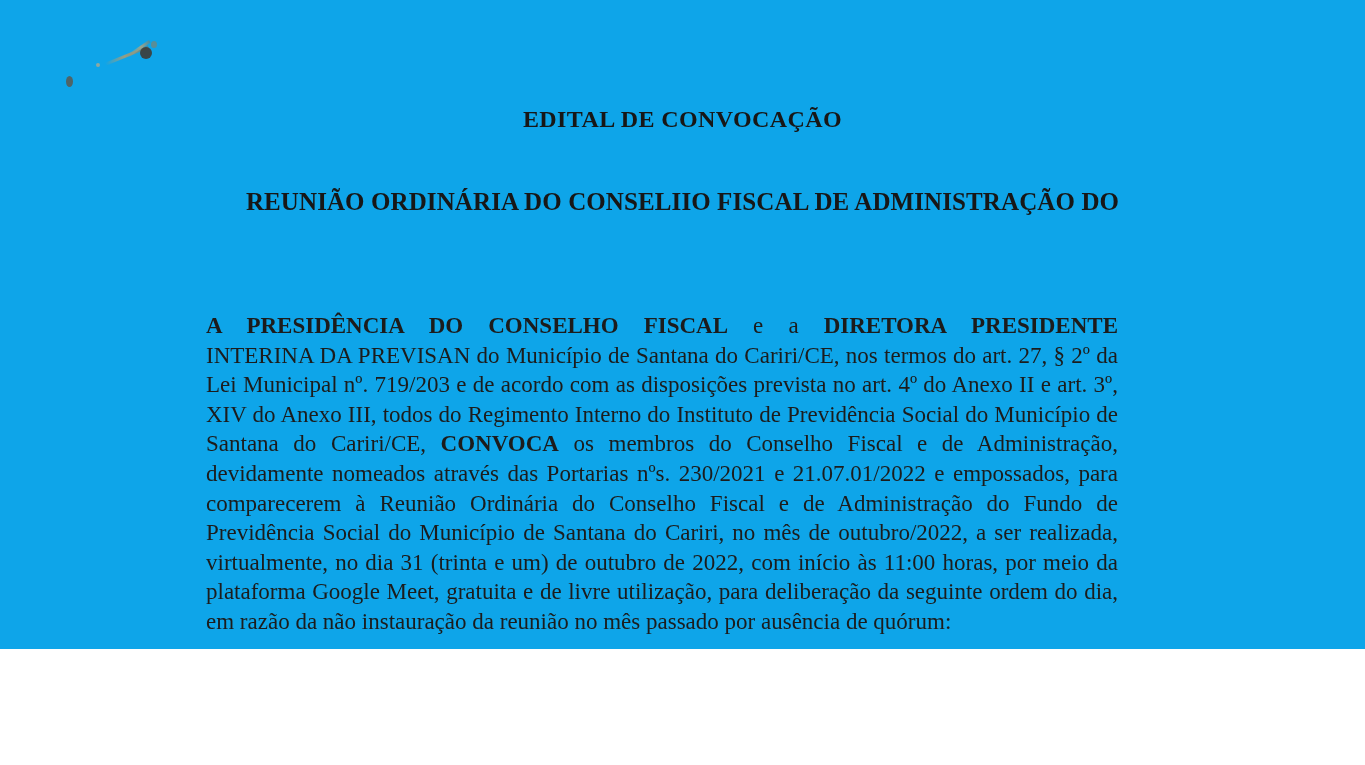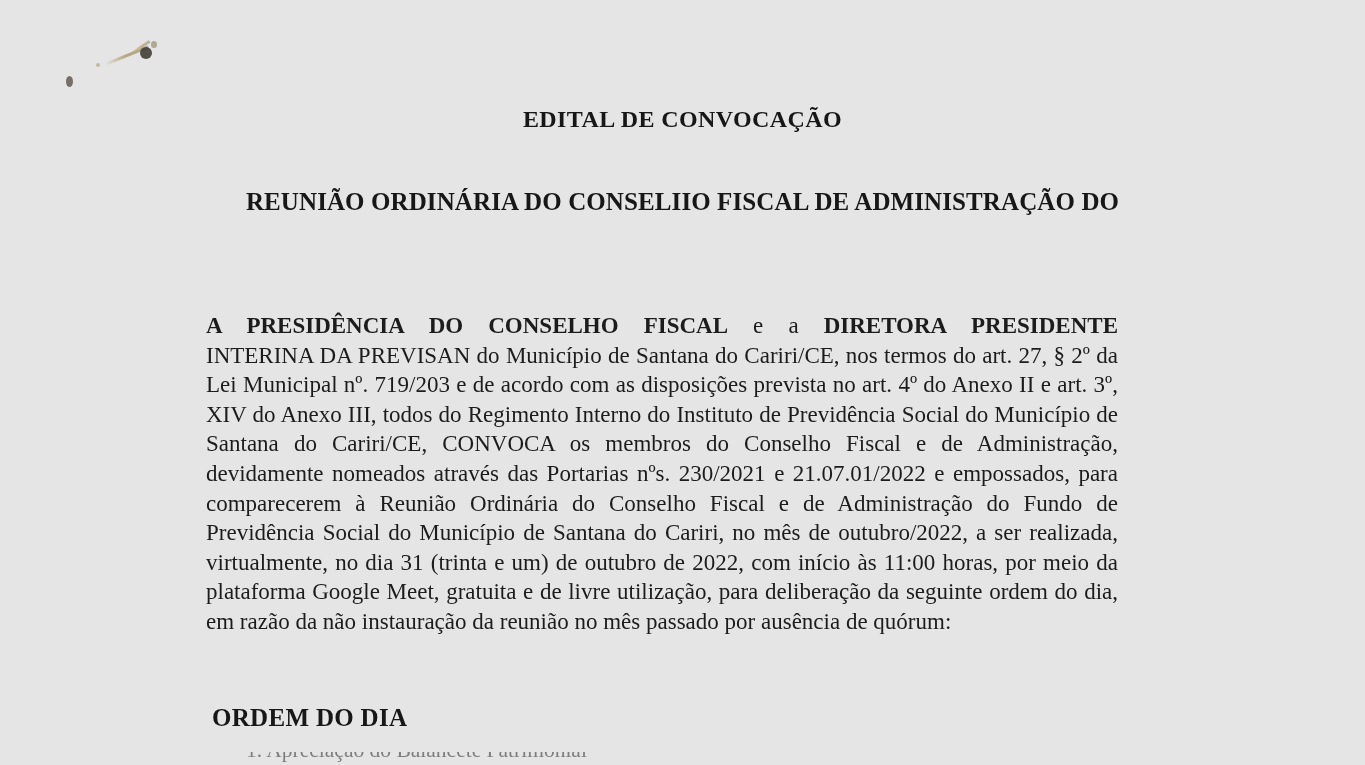--- a/index.html
+++ b/index.html
@@ -10,22 +10,22 @@
   }
 
   body {
     font-family: "Liberation Serif", "DejaVu Serif", serif;
     color: #1a1a1a;
   }
 
   .page {
     position: relative;
     width: 1365px;
-    height: 765px;
-    background: #e5e5e5;
+    height: 649px;
+    background: #0ea5e9;
     overflow: hidden;
   }
 
   
   .scan-smudge {
     position: absolute;
     left: 52px;
     top: 30px;
     width: 120px;
     height: 60px;
@@ -103,21 +103,21 @@
     margin: 0;
     font-size: 23px;
     line-height: 29.6px;
     text-align: justify;
     text-justify: inter-word;
     color: #1c1c1c;
     hyphens: none;
   }
 
   .body-paragraph .emph-caps {
-    font-weight: normal;
+    font-weight: bold;
   }
   .body-paragraph .platform-name {
   }
 
   
   .lead-line {
     display: block;
     text-align: justify;
     text-align-last: justify;
     margin-bottom: 0;

